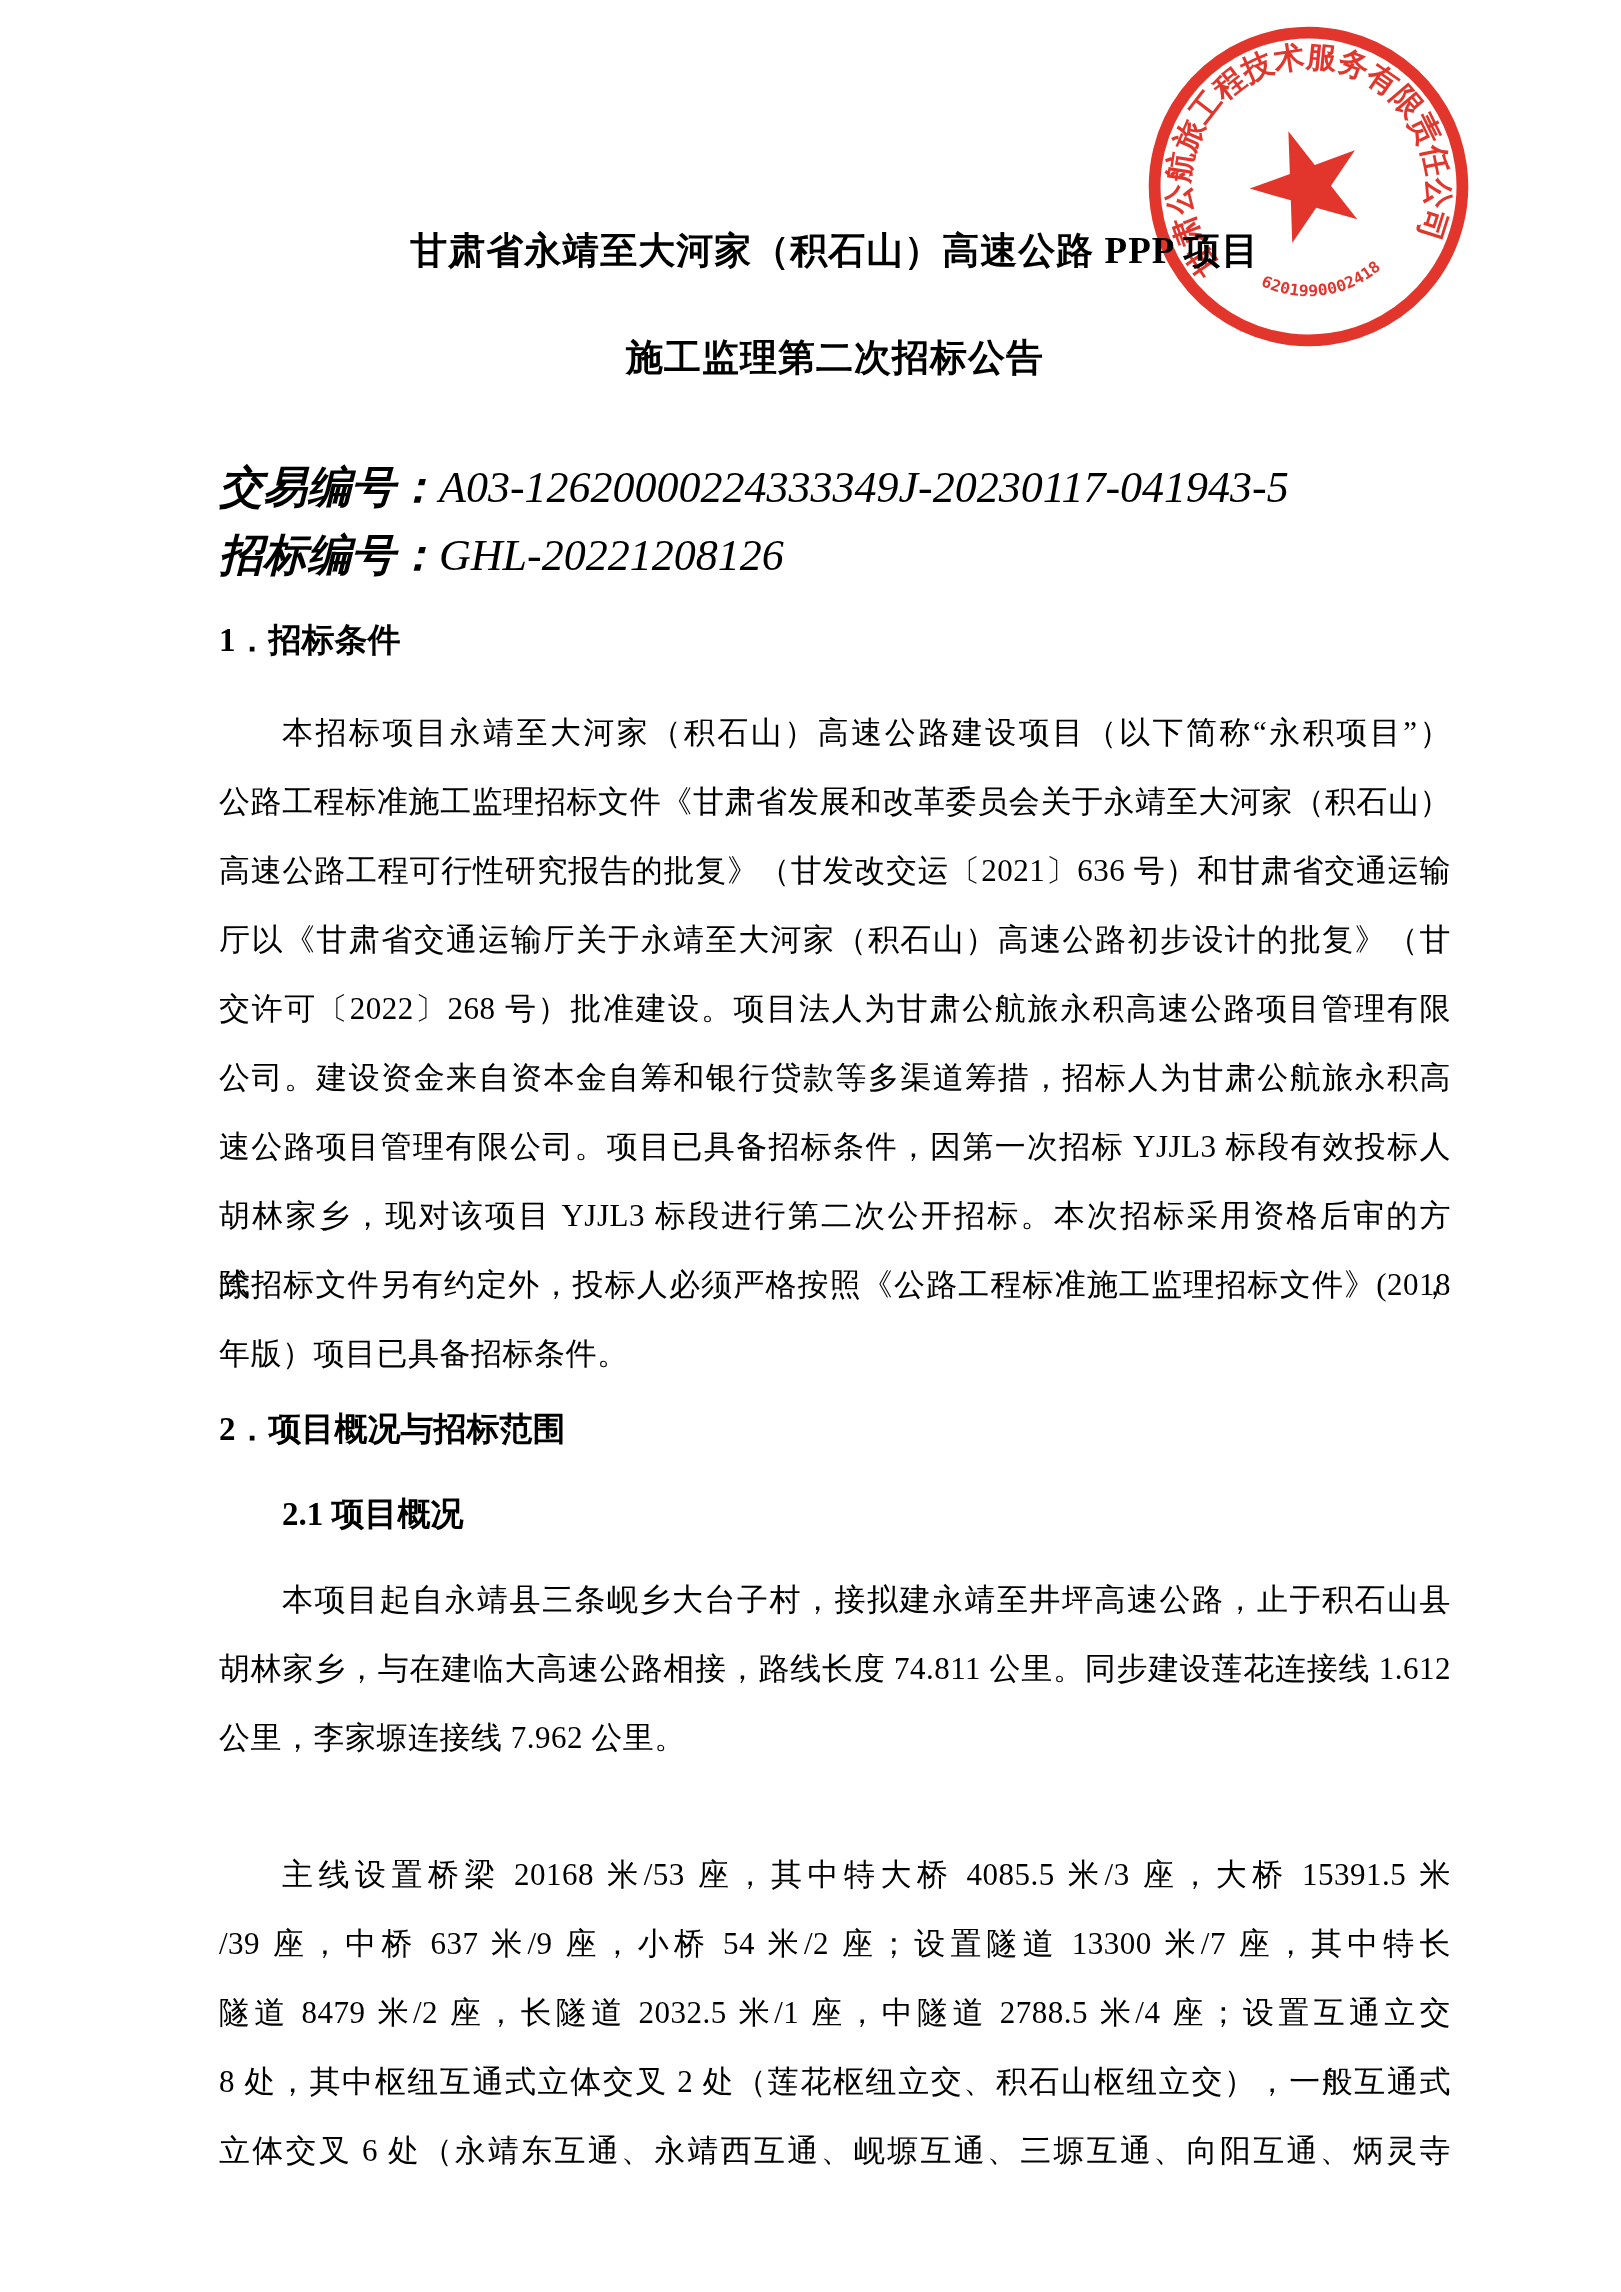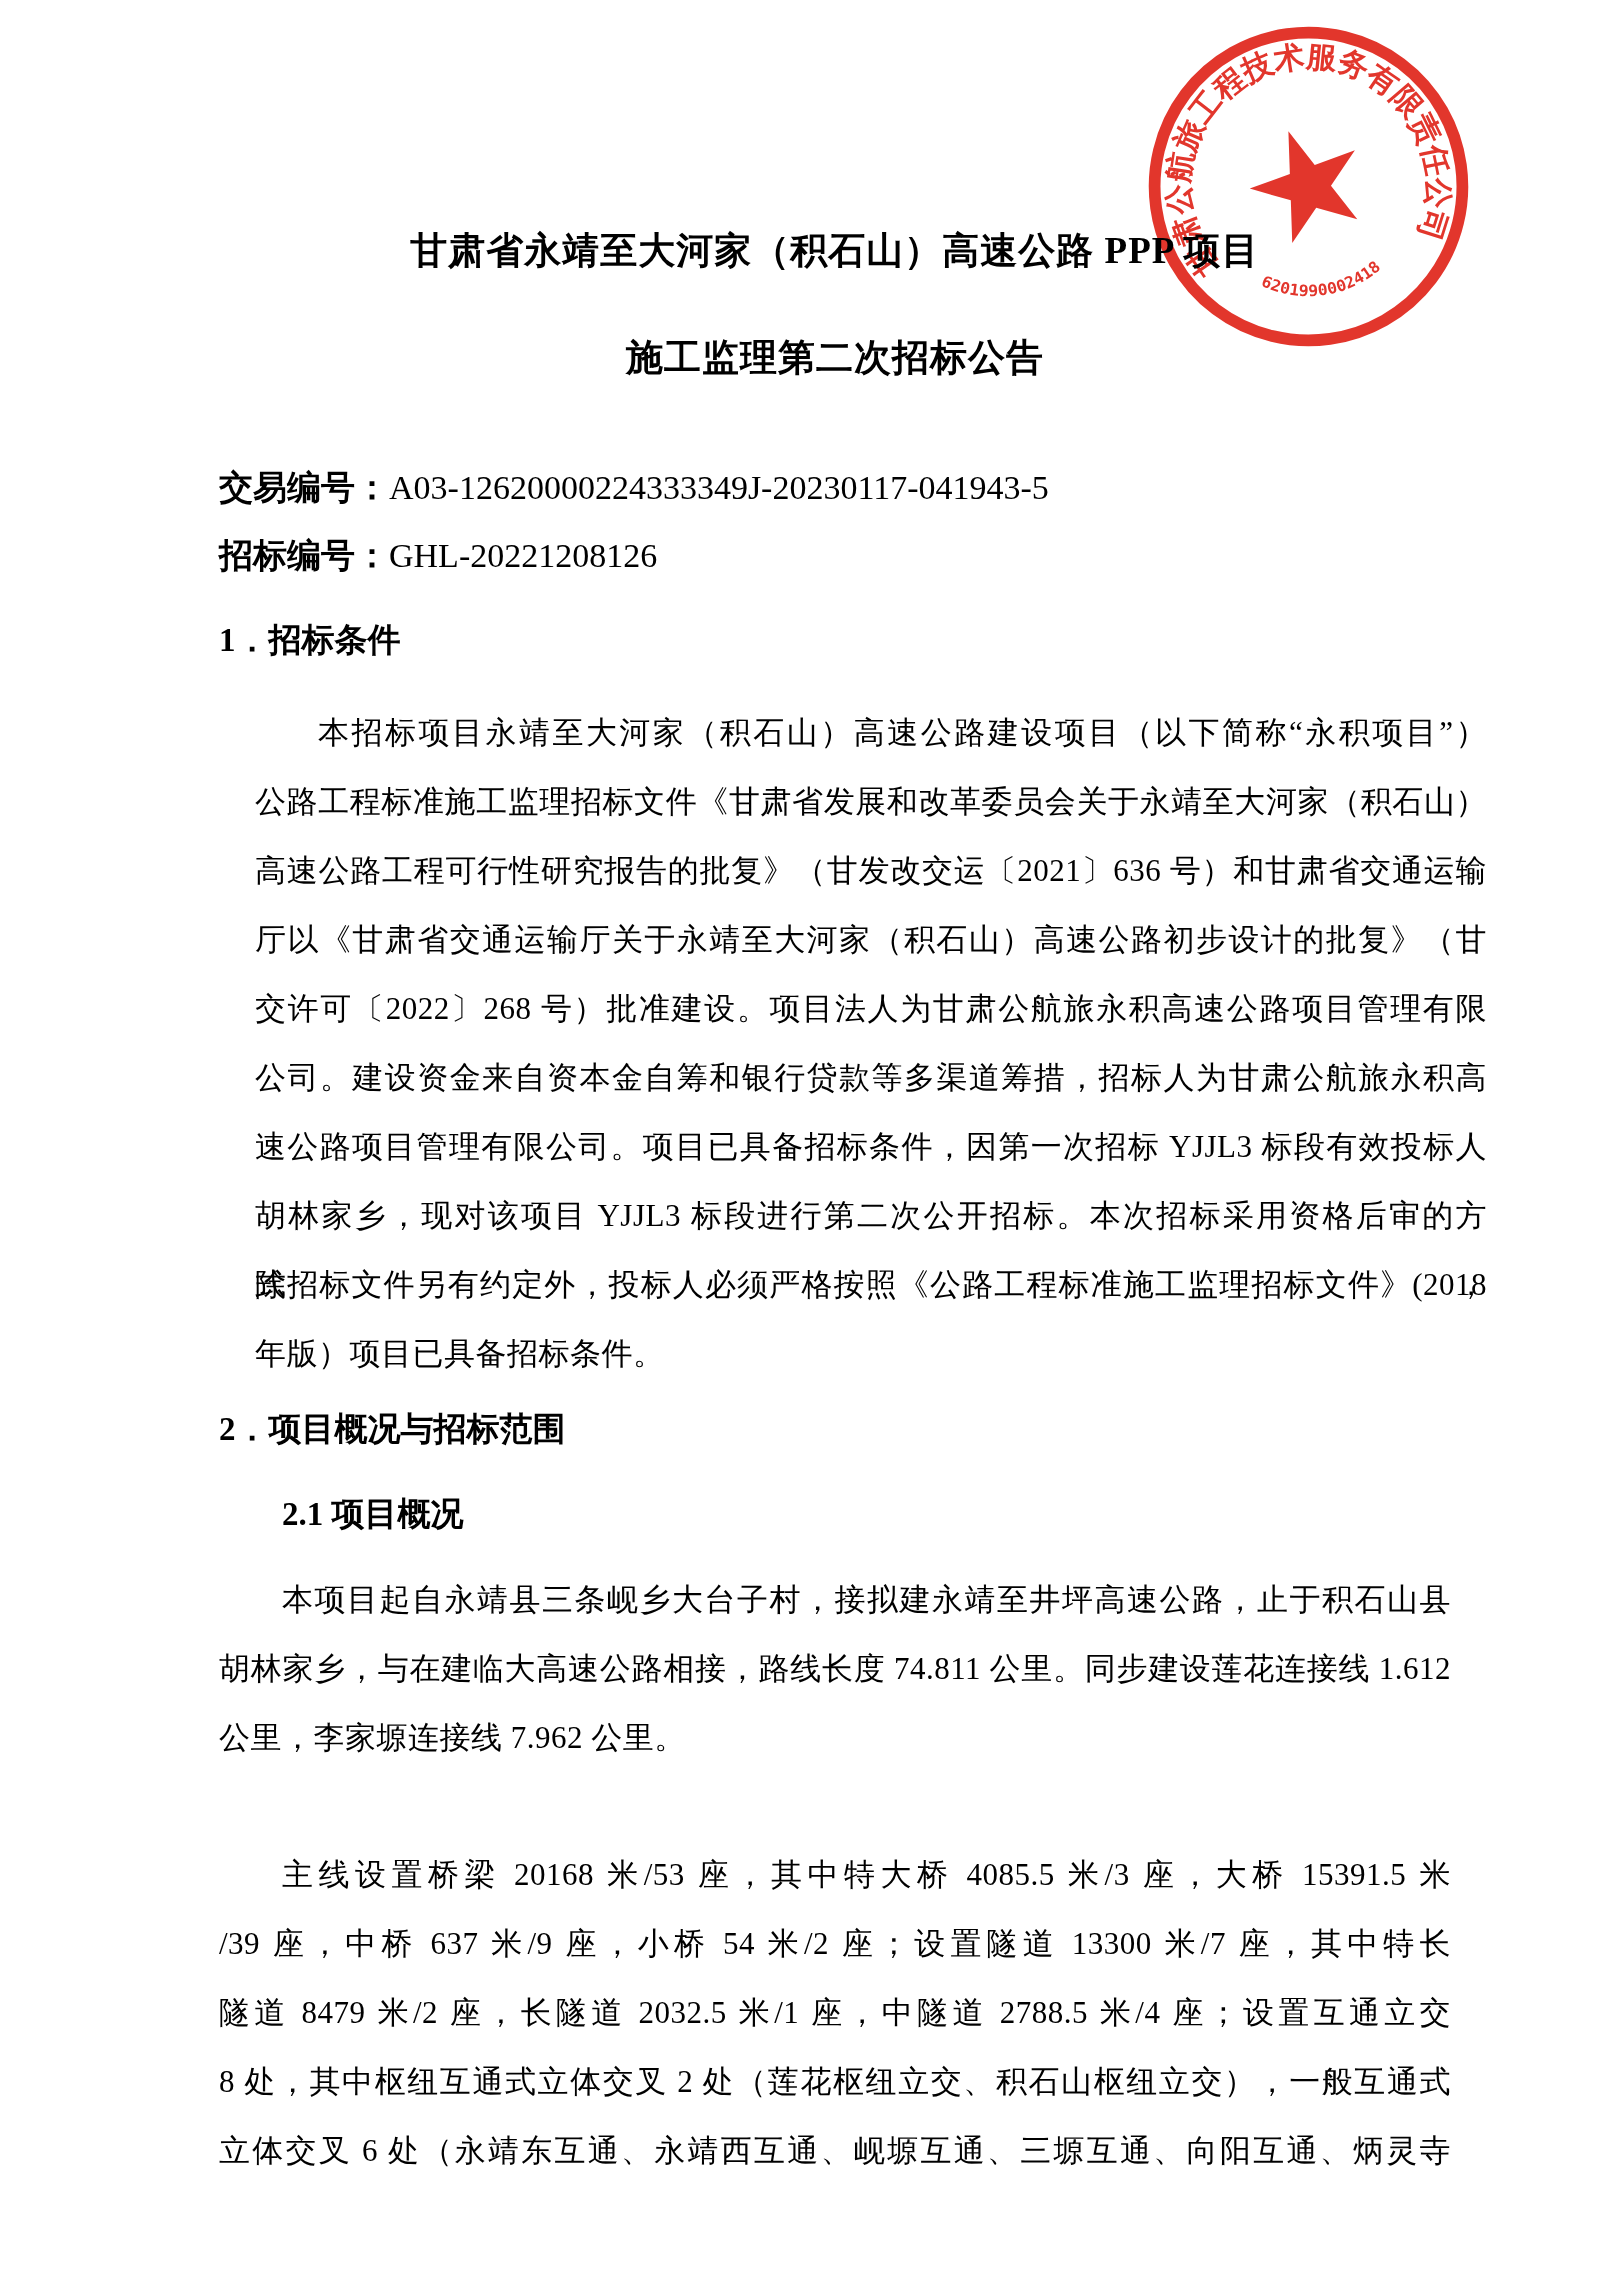--- a/index.html
+++ b/index.html
@@ -12,30 +12,30 @@
     color:#000;
     overflow:hidden;
   }
   .abs { position:absolute; left:219px; width:1232px; }
   .title-line {
     font-size:37px; font-weight:bold; text-align:center;
     line-height:59px; letter-spacing:1px;
   }
   .title1 { top:221px; }
   .title2 { top:328px; }
-  .meta-line { font-size:34px; line-height:69px; white-space:nowrap; }
+  .meta-line { font-size:44px; line-height:69px; white-space:nowrap;font-style:italic; }
   .meta1 { top:453px; }
   .meta2 { top:521px; }
   .meta-label { font-weight:bold; }
   .heading { font-size:33px; font-weight:bold; line-height:69px; }
   .h1 { top:606px; }
   .h2 { top:1395px; }
   .h21 { top:1480px; text-indent:63px; }
   .para { }
-  .p1 { top:698px;margin-left:36px; }
+  .p1 { top:698px; }
   .p2 { top:1565px; }
   .p3 { top:1840px; }
   .bl {
     font-size:31px; line-height:69px; height:69px;
     text-align:justify; text-align-last:justify;
     letter-spacing:0.5px;
   }
   .bl.ind { text-indent:63px; }
   .bl.last { text-align-last:left; }
   .seal {

